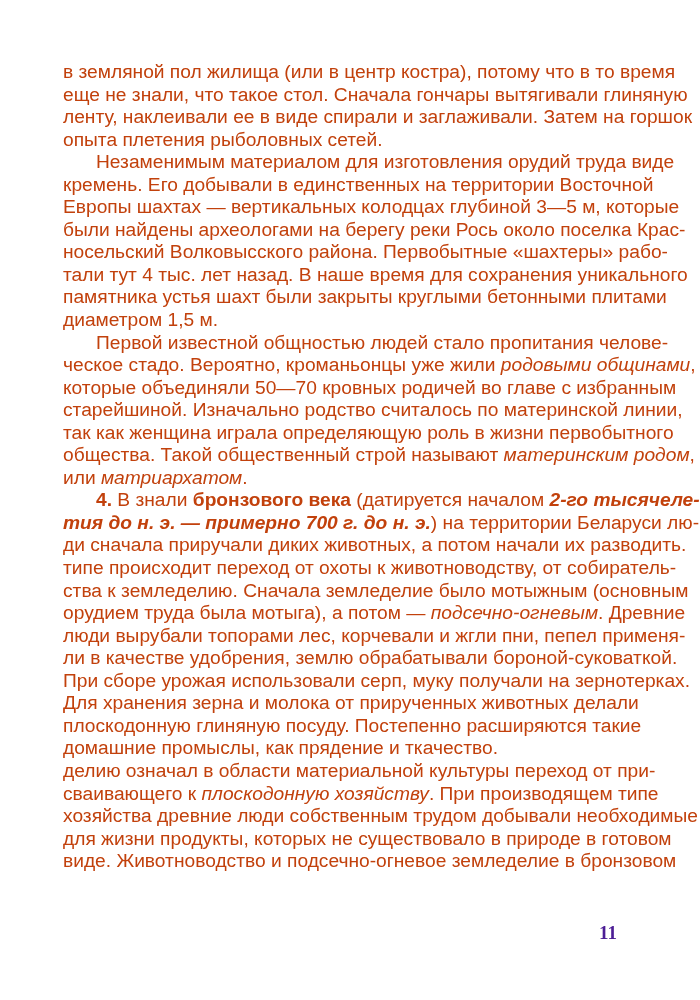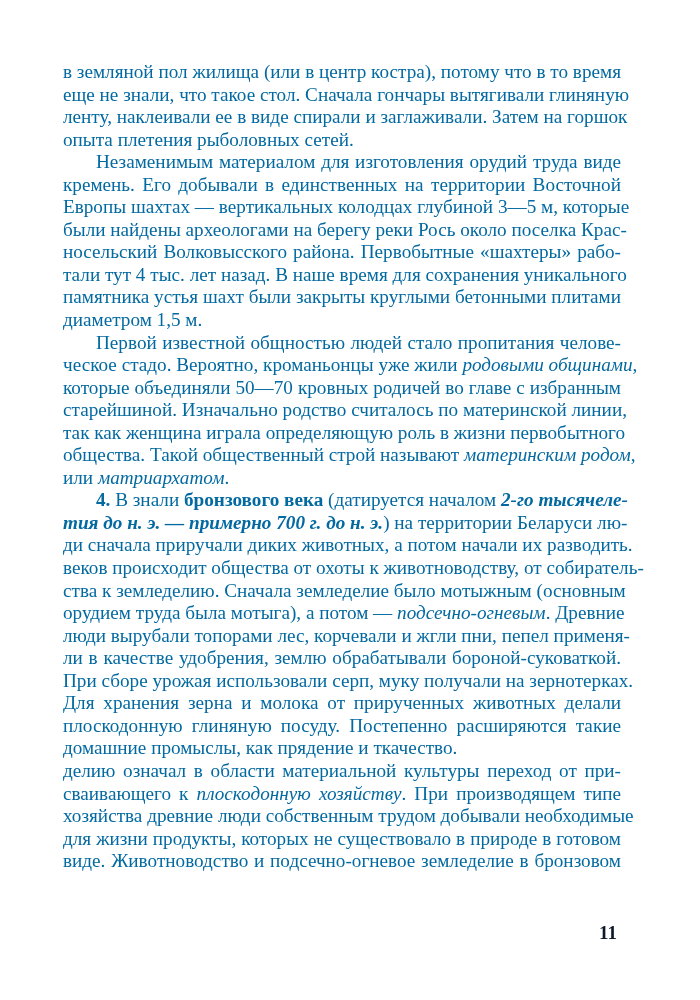--- a/index.html
+++ b/index.html
@@ -1,33 +1,33 @@
 <!DOCTYPE html>
 <html><head>
 <meta charset="utf-8">
 <style>
   html, body { margin:0; padding:0; background:#ffffff; }
   body { width:700px; height:1000px; position:relative; overflow:hidden; }
   .page {
     position:absolute; left:63px; top:61px; width:558px;
-    font-family:Liberation Serif, serif;
-    font-size:19.2px; line-height:22.55px; color:#0369a1;
+    font-family:Liberation Sans, sans-serif;
+    font-size:19.2px; line-height:22.55px; color:#c2410c;
   }
   .line {
     display:block; white-space:nowrap; text-align:justify; text-align-last:justify;
     height:22.55px; overflow:visible;
   }
   .line.last { text-align-last:left; }
   .line.indent { padding-left:33px; }
   i { font-style:italic; }
   b { font-weight:bold; }
   .page-num {
     position:absolute; left:599px; top:922px;
     font-family:"Liberation Serif","DejaVu Serif",serif;
-    font-size:19px; font-weight:bold; color:#0f172a;
+    font-size:19px; font-weight:bold; color:#4c1d95;
   }
 </style>
 </head>
 <body>
 
 <div class="page">
 
   <div>
     <span class="line">в земляной пол жилища (или в центр костра), потому что в то время</span>
     <span class="line">еще не знали, что такое стол. Сначала гончары вытягивали глиняную</span>
@@ -53,21 +53,21 @@
     <span class="line">старейшиной. Изначально родство считалось по материнской линии,</span>
     <span class="line">так как женщина играла определяющую роль в жизни первобытного</span>
     <span class="line"><span>общества. Такой общественный строй называют </span><i>материнским родом</i><span>,</span></span>
     <span class="line last"><span>или </span><i>матриархатом</i><span>.</span></span>
   </div>
 
   <div>
     <span class="line indent"><b>4.</b><span> В знали </span><b>бронзового века</b><span> (датируется началом </span><b><i>2-го тысячеле-</i></b></span>
     <span class="line"><b><i>тия до н. э. — примерно 700 г. до н. э.</i></b><span>) на территории Беларуси лю-</span></span>
     <span class="line">ди сначала приручали диких животных, а потом начали их разводить.</span>
-    <span class="line">веков происходит общества от охоты к животноводству, от собиратель-</span>
+    <span class="line">типе происходит переход от охоты к животноводству, от собиратель-</span>
     <span class="line">ства к земледелию. Сначала земледелие было мотыжным (основным</span>
     <span class="line"><span>орудием труда была мотыга), а потом — </span><i>подсечно-огневым</i><span>. Древние</span></span>
     <span class="line">люди вырубали топорами лес, корчевали и жгли пни, пепел применя-</span>
     <span class="line">ли в качестве удобрения, землю обрабатывали бороной-суковаткой.</span>
     <span class="line">При сборе урожая использовали серп, муку получали на зернотерках.</span>
     <span class="line">Для хранения зерна и молока от прирученных животных делали</span>
     <span class="line">плоскодонную глиняную посуду. Постепенно расширяются такие</span>
     <span class="line last">домашние промыслы, как прядение и ткачество.</span>
   </div>
 

